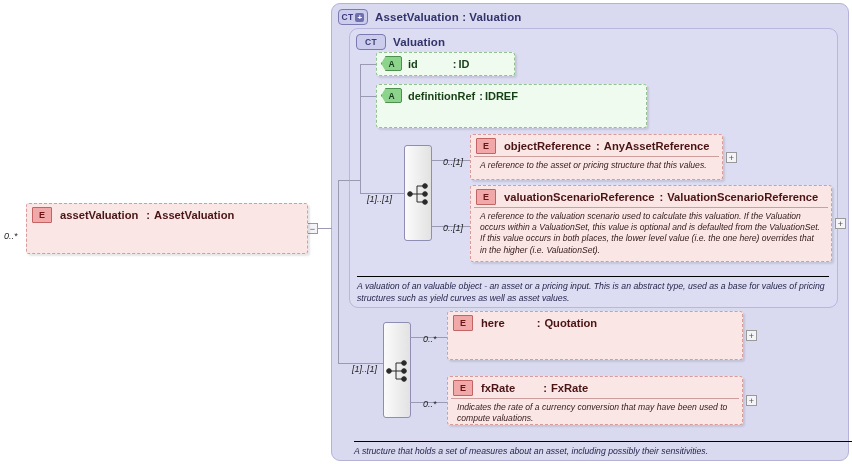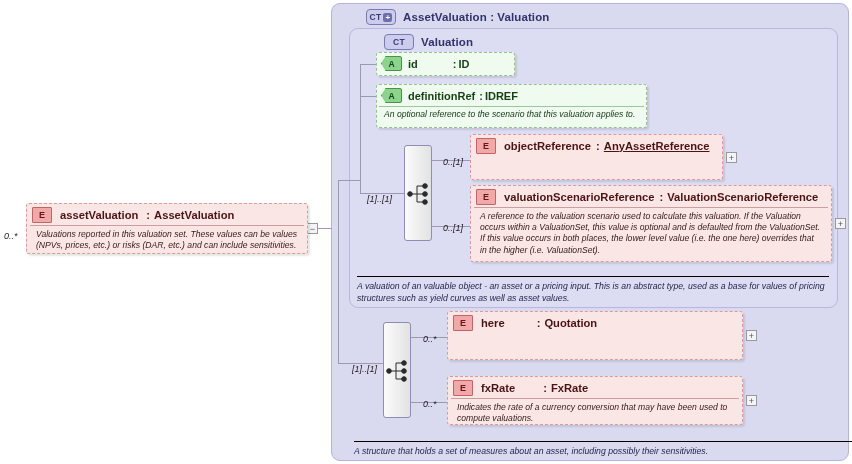--- a/index.html
+++ b/index.html
@@ -45,21 +45,20 @@
   
   .ct-badge {
     display: inline-flex; align-items: center; justify-content: center;
     height: 14px; min-width: 24px;
     border: 1px solid #7a7ab0;
     border-radius: 4px;
     background: #ccccec;
     font-size: 8.5px; font-weight: bold; color: #3a3a78;
     letter-spacing: .3px;
     padding: 0 2px;
-    margin-left: 28px;
   }
   .ct-badge .plusmark {
     display: inline-flex; align-items: center; justify-content: center;
     width: 9px; height: 9px;
     margin-left: 2px;
     border-radius: 2px;
     background: #6f6fae;
     color: #fff; font-size: 8px; line-height: 7px;
     font-weight: bold;
   }
@@ -205,21 +204,20 @@
 
   <div class="abs card" style="left:4px; top:222px;">0..*</div>
 
   <div class="abs el-box" style="left:26px; top:203px; width:282px; height:51px;">
     <div class="el-head">
       <span class="el-icon">E</span>
       <span class="el-name">assetValuation</span>
       <span class="el-type">:</span>
       <span class="el-type" style="margin-left:-4px;">AssetValuation</span>
     </div>
-    <div class="el-desc">Valuations reported in this valuation set. These values can be values (NPVs, prices, etc.) or risks (DAR, etc.) and can include sensitivities.</div>
   </div>
 
   <div class="abs ln v" style="left:360px; top:64px; width:1px; height:129px;"></div>
 
   <div class="abs ln h" style="left:360px; top:64px; width:16px;"></div>
 
   <div class="abs ln h" style="left:360px; top:96px; width:16px;"></div>
 
   <div class="abs ln h" style="left:360px; top:193px; width:45px;"></div>
 
@@ -235,21 +233,20 @@
     </div>
   </div>
 
   <div class="abs attr-box" style="left:376px; top:84px; width:271px; height:44px;">
     <div class="attr-head">
       <span class="attr-icon">A</span>
       <span class="attr-name">definitionRef</span>
       <span class="attr-type" style="margin-left:-2px;">:</span>
       <span class="attr-type" style="margin-left:-4px;">IDREF</span>
     </div>
-    <div class="attr-desc">An optional reference to the scenario that this valuation applies to.</div>
   </div>
 
   <div class="abs card" style="left:367px; top:185px;">[1]..[1]</div>
 
   <div class="abs seq" style="left:404px; top:145px; width:28px; height:96px;">
     <svg width="28" height="96" viewBox="0 0 28 96">
       <g fill="#2a2a2a" stroke="#2a2a2a" stroke-width="1">
         <circle cx="5" cy="48" r="2.3"></circle>
         <line x1="7" y1="48" x2="12" y2="48"></line>
         <line x1="12" y1="40" x2="12" y2="56"></line>
@@ -267,22 +264,23 @@
   <div class="abs ln h" style="left:432px; top:226px; width:39px;"></div>
 
   <div class="abs card" style="left:443px; top:148px;">0..[1]</div>
   <div class="abs card" style="left:443px; top:214px;">0..[1]</div>
 
   <div class="abs el-box" style="left:470px; top:134px; width:253px; height:46px;">
     <div class="el-head">
       <span class="el-icon">E</span>
       <span class="el-name">objectReference</span>
       <span class="el-type" style="margin-left:-3px;">:</span>
-      <span class="el-type" style="margin-left:-4px;text-decoration:underline;">AnyAssetReference</span>
-    </div>
+      <span class="el-type" style="margin-left:-4px;">AnyAssetReference</span>
+    </div>
+    <div class="el-desc">A reference to the asset or pricing structure that this values.</div>
   </div>
   <div class="abs toggle" style="left:726px; top:152px;">+</div>
 
   <div class="abs el-box" style="left:470px; top:185px; width:362px; height:77px;">
     <div class="el-head">
       <span class="el-icon">E</span>
       <span class="el-name">valuationScenarioReference</span>
       <span class="el-type" style="margin-left:-3px;">:</span>
       <span class="el-type" style="margin-left:-4px;">ValuationScenarioReference</span>
     </div>

